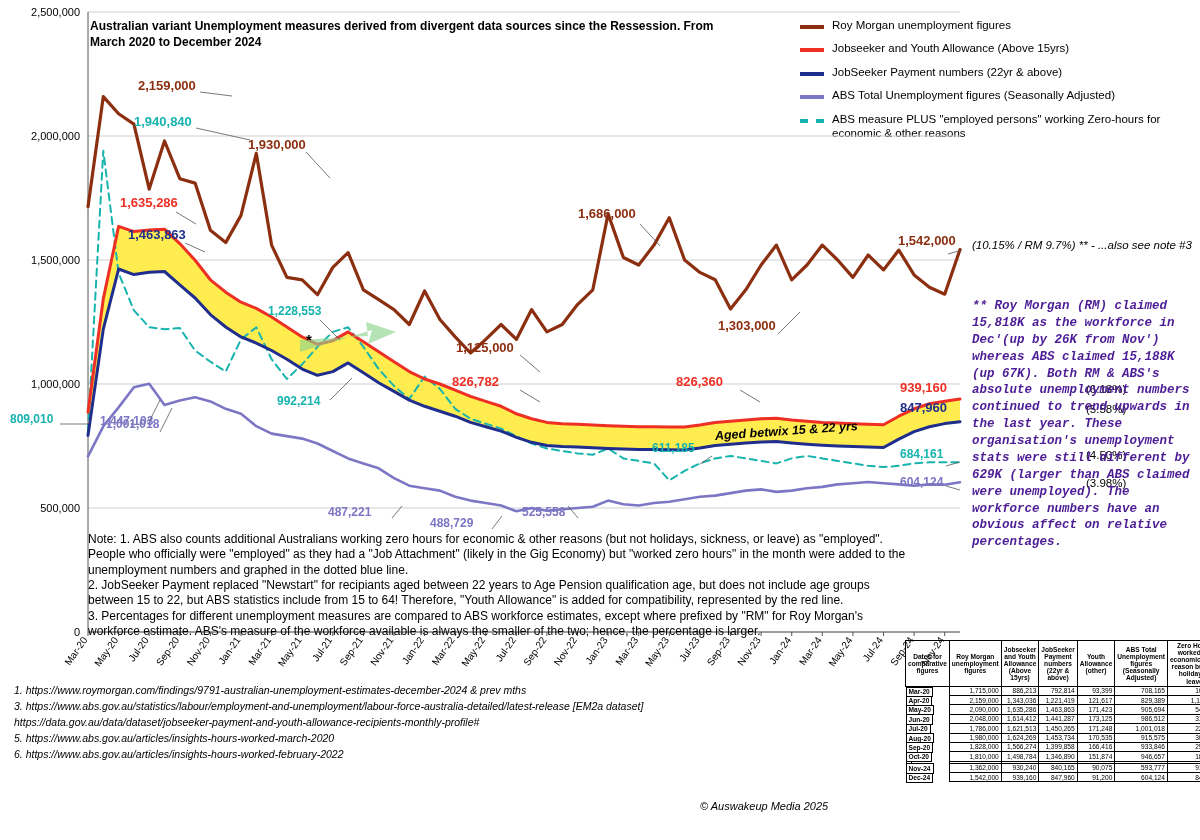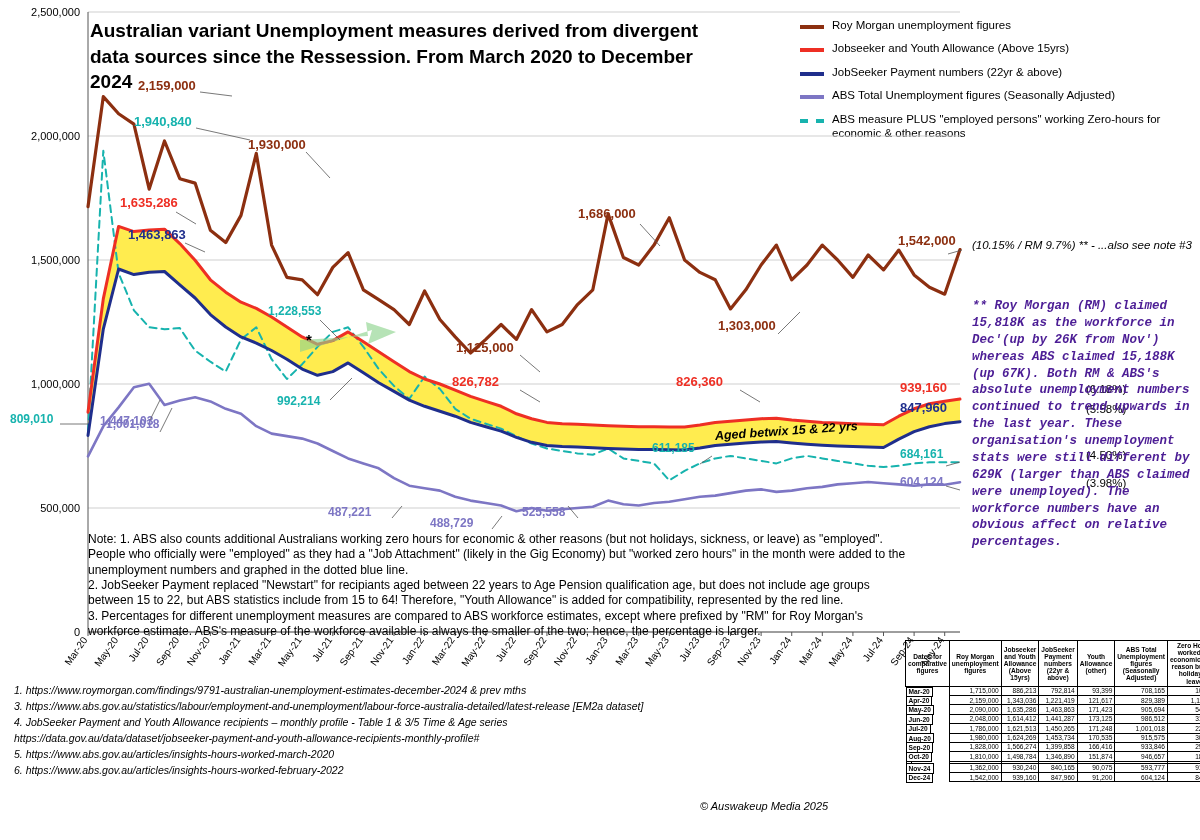--- a/index.html
+++ b/index.html
@@ -1,19 +1,19 @@
 <!DOCTYPE html>
 <html><head>
 <meta charset="utf-8">
 <style>
   html,body{margin:0;padding:0;}
   body{width:1200px;height:840px;background:#ffffff;font-family:"Liberation Sans",sans-serif;position:relative;overflow:hidden;}
   .wrap{position:relative;width:1200px;height:840px;}
   svg.chart{position:absolute;left:0;top:0;}
-  .title{position:absolute;left:90px;top:18px;width:650px;font-size:19px;font-weight:bold;color:#000;line-height:1.35;font-family:"Liberation Sans",sans-serif;}
+  .title{position:absolute;left:90px;top:18px;width:650px;font-size:12px;font-weight:bold;color:#000;line-height:1.35;font-family:"Liberation Sans",sans-serif;}
   .legend{position:absolute;left:800px;top:18px;width:400px;}
   .legend-row{display:flex;align-items:flex-start;margin-bottom:9px;}
   .legend-swatch{width:24px;height:0;border-top-width:4px;border-top-style:solid;margin-top:7px;margin-right:8px;flex:0 0 24px;}
   .legend-text{font-size:11.5px;color:#000;line-height:1.25;font-family:"Liberation Sans",sans-serif;}
   .note{position:absolute;left:88px;top:532px;width:830px;font-size:12px;line-height:1.28;color:#000;font-family:"Liberation Sans",sans-serif;}
   .asterisk-note{position:absolute;left:300px;top:110px;width:250px;font-size:12px;font-style:italic;text-align:center;line-height:1.35;color:#000;font-family:"Liberation Sans",sans-serif;}
   .rm-note{position:absolute;left:972px;top:298px;width:220px;font-size:12.5px;font-style:italic;font-weight:bold;line-height:1.35;color:#4c1d95;font-family:Liberation Mono, monospace;}
   .rm-top{position:absolute;left:972px;top:238px;width:225px;font-size:11.5px;font-style:italic;line-height:1.35;color:#000;font-family:"Liberation Sans",sans-serif;}
   .sources{position:absolute;left:14px;top:683px;width:760px;font-size:10.5px;font-style:italic;line-height:1.52;color:#000;font-family:"Liberation Sans",sans-serif;}
   .copyright{position:absolute;left:700px;top:800px;font-size:11px;font-style:italic;color:#000;font-family:"Liberation Sans",sans-serif;}
@@ -189,21 +189,20 @@
 
   <div class="rm-top">(10.15% / RM 9.7%) ** - ...also see note #3</div>
   <div class="rm-note">** Roy Morgan (RM) claimed 15,818K as the workforce in Dec'(up by 26K from Nov') whereas ABS claimed 15,188K (up 67K). Both RM &amp; ABS's absolute unemployment numbers continued to trend upwards in the last year. These organisation's unemployment stats were still different by 629K (larger than ABS claimed were unemployed).  The workforce numbers have an obvious affect on relative percentages.</div>
   <div class="note" style="white-space:pre-line;">Note: 1. ABS also counts additional Australians working zero hours for economic &amp; other reasons (but not holidays, sickness, or leave) as "employed". People who officially were "employed" as they had a "Job Attachment" (likely in the Gig Economy) but "worked zero hours" in the month were added to the unemployment numbers and graphed in the dotted blue line.
 2. JobSeeker Payment replaced "Newstart" for recipiants aged between 22 years to Age Pension qualification age, but does not include age groups between 15 to 22, but ABS statistics include from 15 to 64! Therefore, "Youth Allowance" is added for compatibility, represented by the red line.
 3. Percentages for different unemployment measures are compared to ABS workforce estimates, except where prefixed by "RM" for Roy Morgan's workforce estimate. ABS's measure of the workforce available is always the smaller of the two; hence, the percentage is larger.</div>
 
   <div class="sources">
     <div>1. https://www.roymorgan.com/findings/9791-australian-unemployment-estimates-december-2024 &amp; prev mths</div>
     <div>3. https://www.abs.gov.au/statistics/labour/employment-and-unemployment/labour-force-australia-detailed/latest-release [EM2a dataset]</div>
-    <div>4. JobSeeker Payment and Youth Allowance recipients – monthly profile - Table 1 &amp; 3/5 Time &amp; Age series</div>
     <div>https://data.gov.au/data/dataset/jobseeker-payment-and-youth-allowance-recipients-monthly-profile#</div>
     <div>5. https://www.abs.gov.au/articles/insights-hours-worked-march-2020</div>
     <div>6. https://www.abs.gov.au/articles/insights-hours-worked-february-2022</div>
   </div>
 
   <div class="copyright">© Auswakeup Media 2025</div>
 
   <table class="data">
     <thead>
         <tr id="thead-row">

